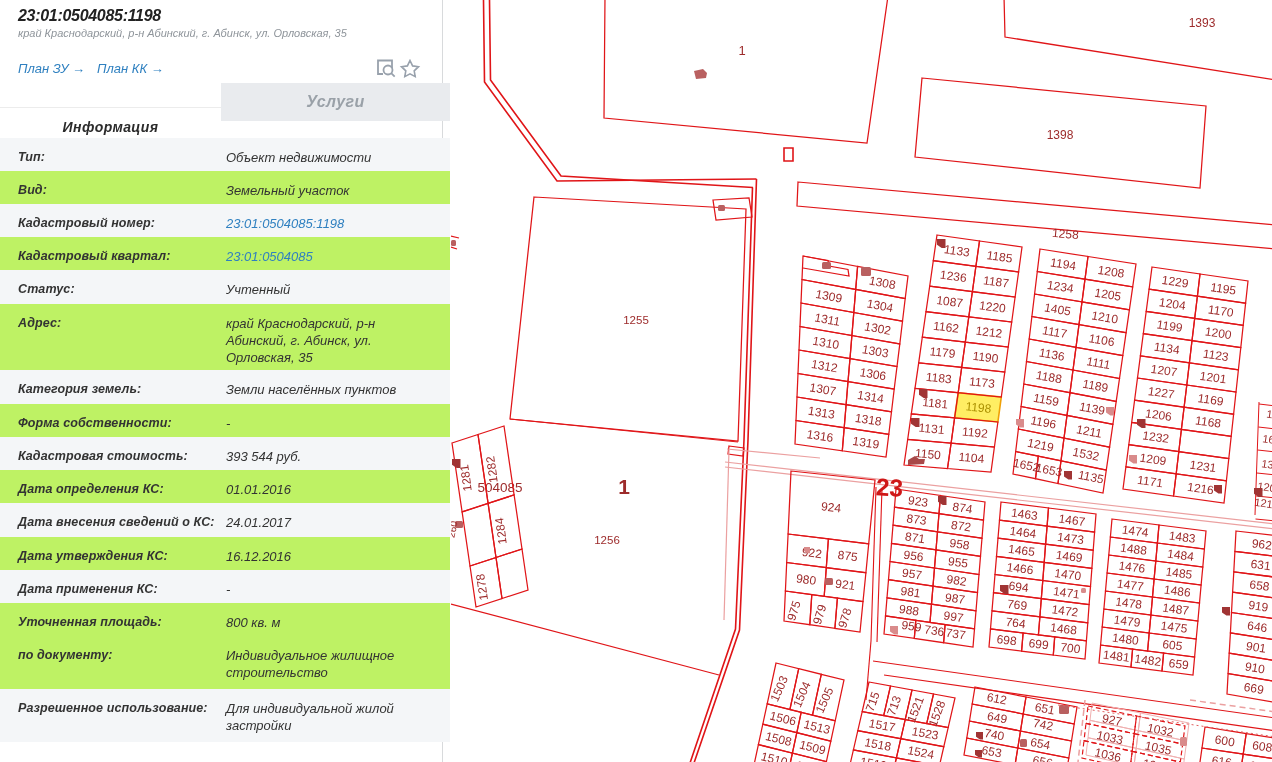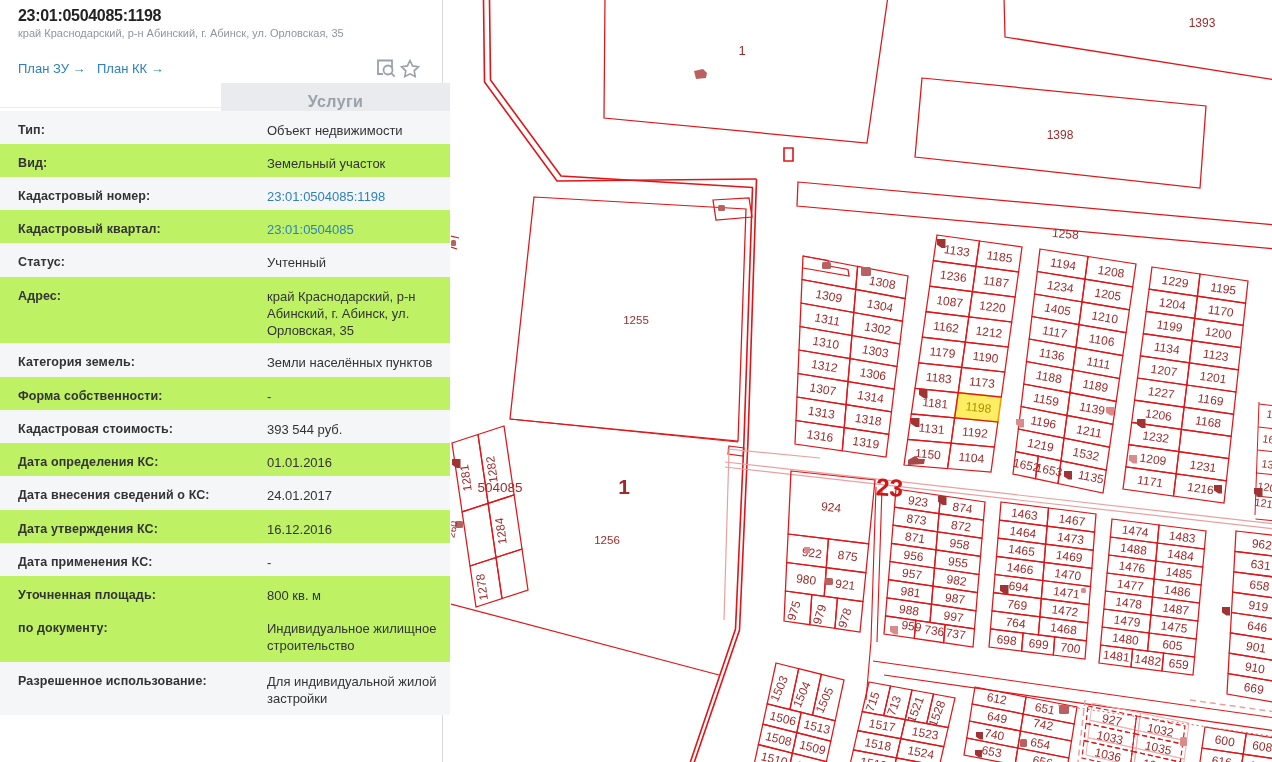--- a/index.html
+++ b/index.html
@@ -1,36 +1,36 @@
 <!DOCTYPE html>
 <html><head><meta charset="utf-8">
 <style>
 * { margin:0; padding:0; box-sizing:border-box; }
 html,body { width:1272px; height:762px; overflow:hidden; background:#fff;
   font-family:"Liberation Sans", sans-serif; }
 #panel { position:absolute; left:0; top:0; width:443px; height:762px; background:#fff;
-  border-right:1px solid #d8dadc; z-index:5; }
+  border-right:1px solid #d8dadc; z-index:5;font-style:italic; }
 #map { position:absolute; left:451px; top:0; width:821px; height:762px; background:#fff; }
 .title { position:absolute; left:18px; top:7px; font-size:16px; font-weight:bold; color:#222; letter-spacing:-0.3px; }
 .subtitle { position:absolute; left:18px; top:27px; width:400px; font-size:11px; color:#8f959b; }
 .plink { position:absolute; top:61px; font-size:13px; color:#2f80c0; }
 .icons { position:absolute; top:59px; right:21px; color:#98a1ac; }
 .tabs { position:absolute; left:0; top:83px; width:450px; height:38px; }
 .tab1 { position:absolute; left:0; top:0; width:221px; height:38px; background:#fff;
   border-top:1px solid #ececec; text-align:center; line-height:38px; font-size:14px;
   font-weight:bold; color:#2b2b2b; letter-spacing:0.4px;margin-top:24px;}
 .tab2 { position:absolute; left:221px; top:0; width:229px; height:38px; background:#e9ebee;
   text-align:center; line-height:38px; font-size:16px; font-weight:bold; color:#9aa1a8; letter-spacing:0.4px;}
-#rows { position:absolute; left:0; top:111px; width:450px; }
+#rows { position:absolute; left:0; top:138px; width:450px; }
 .row { position:relative; width:450px; background:#bef264; }
 .row.odd { background:#f4f6f8; }
 .lab { position:absolute; left:18px; top:11px; width:200px; font-size:12.5px; font-weight:bold;
   color:#333; letter-spacing:0.1px; line-height:16.5px;}
 .val { position:absolute; left:226px; top:11px; width:182px; font-size:13px; color:#333;
-  line-height:17px;margin-left:41px;}
+  line-height:17px;}
 .val a { color:#2f80c0; text-decoration:none; }
 </style></head>
 <body>
 <div id="map">
 <svg width="821" height="762" viewBox="451 0 821 762" font-family="Liberation Sans, sans-serif">
 <polyline points="483.5,0.0 484.5,82.0 557.0,181.0 756.5,179.0" fill="none" stroke="#e01518" stroke-width="1.6"></polyline>
 <polyline points="489.5,0.0 490.5,80.0 561.0,176.0 753.0,187.5" fill="none" stroke="#e01518" stroke-width="1.6"></polyline>
 <polyline points="756.5,179.0 748.0,440.0 739.5,630.0 694.0,763.0" fill="none" stroke="#e01518" stroke-width="1.6"></polyline>
 <polyline points="752.5,187.5 744.0,440.0 735.5,629.0 690.0,763.0" fill="none" stroke="#e01518" stroke-width="1.6"></polyline>
 <polygon points="605.0,-4.0 888.0,-4.0 867.0,143.0 604.0,118.0" fill="none" stroke="#e01518" stroke-width="1.25"></polygon>

